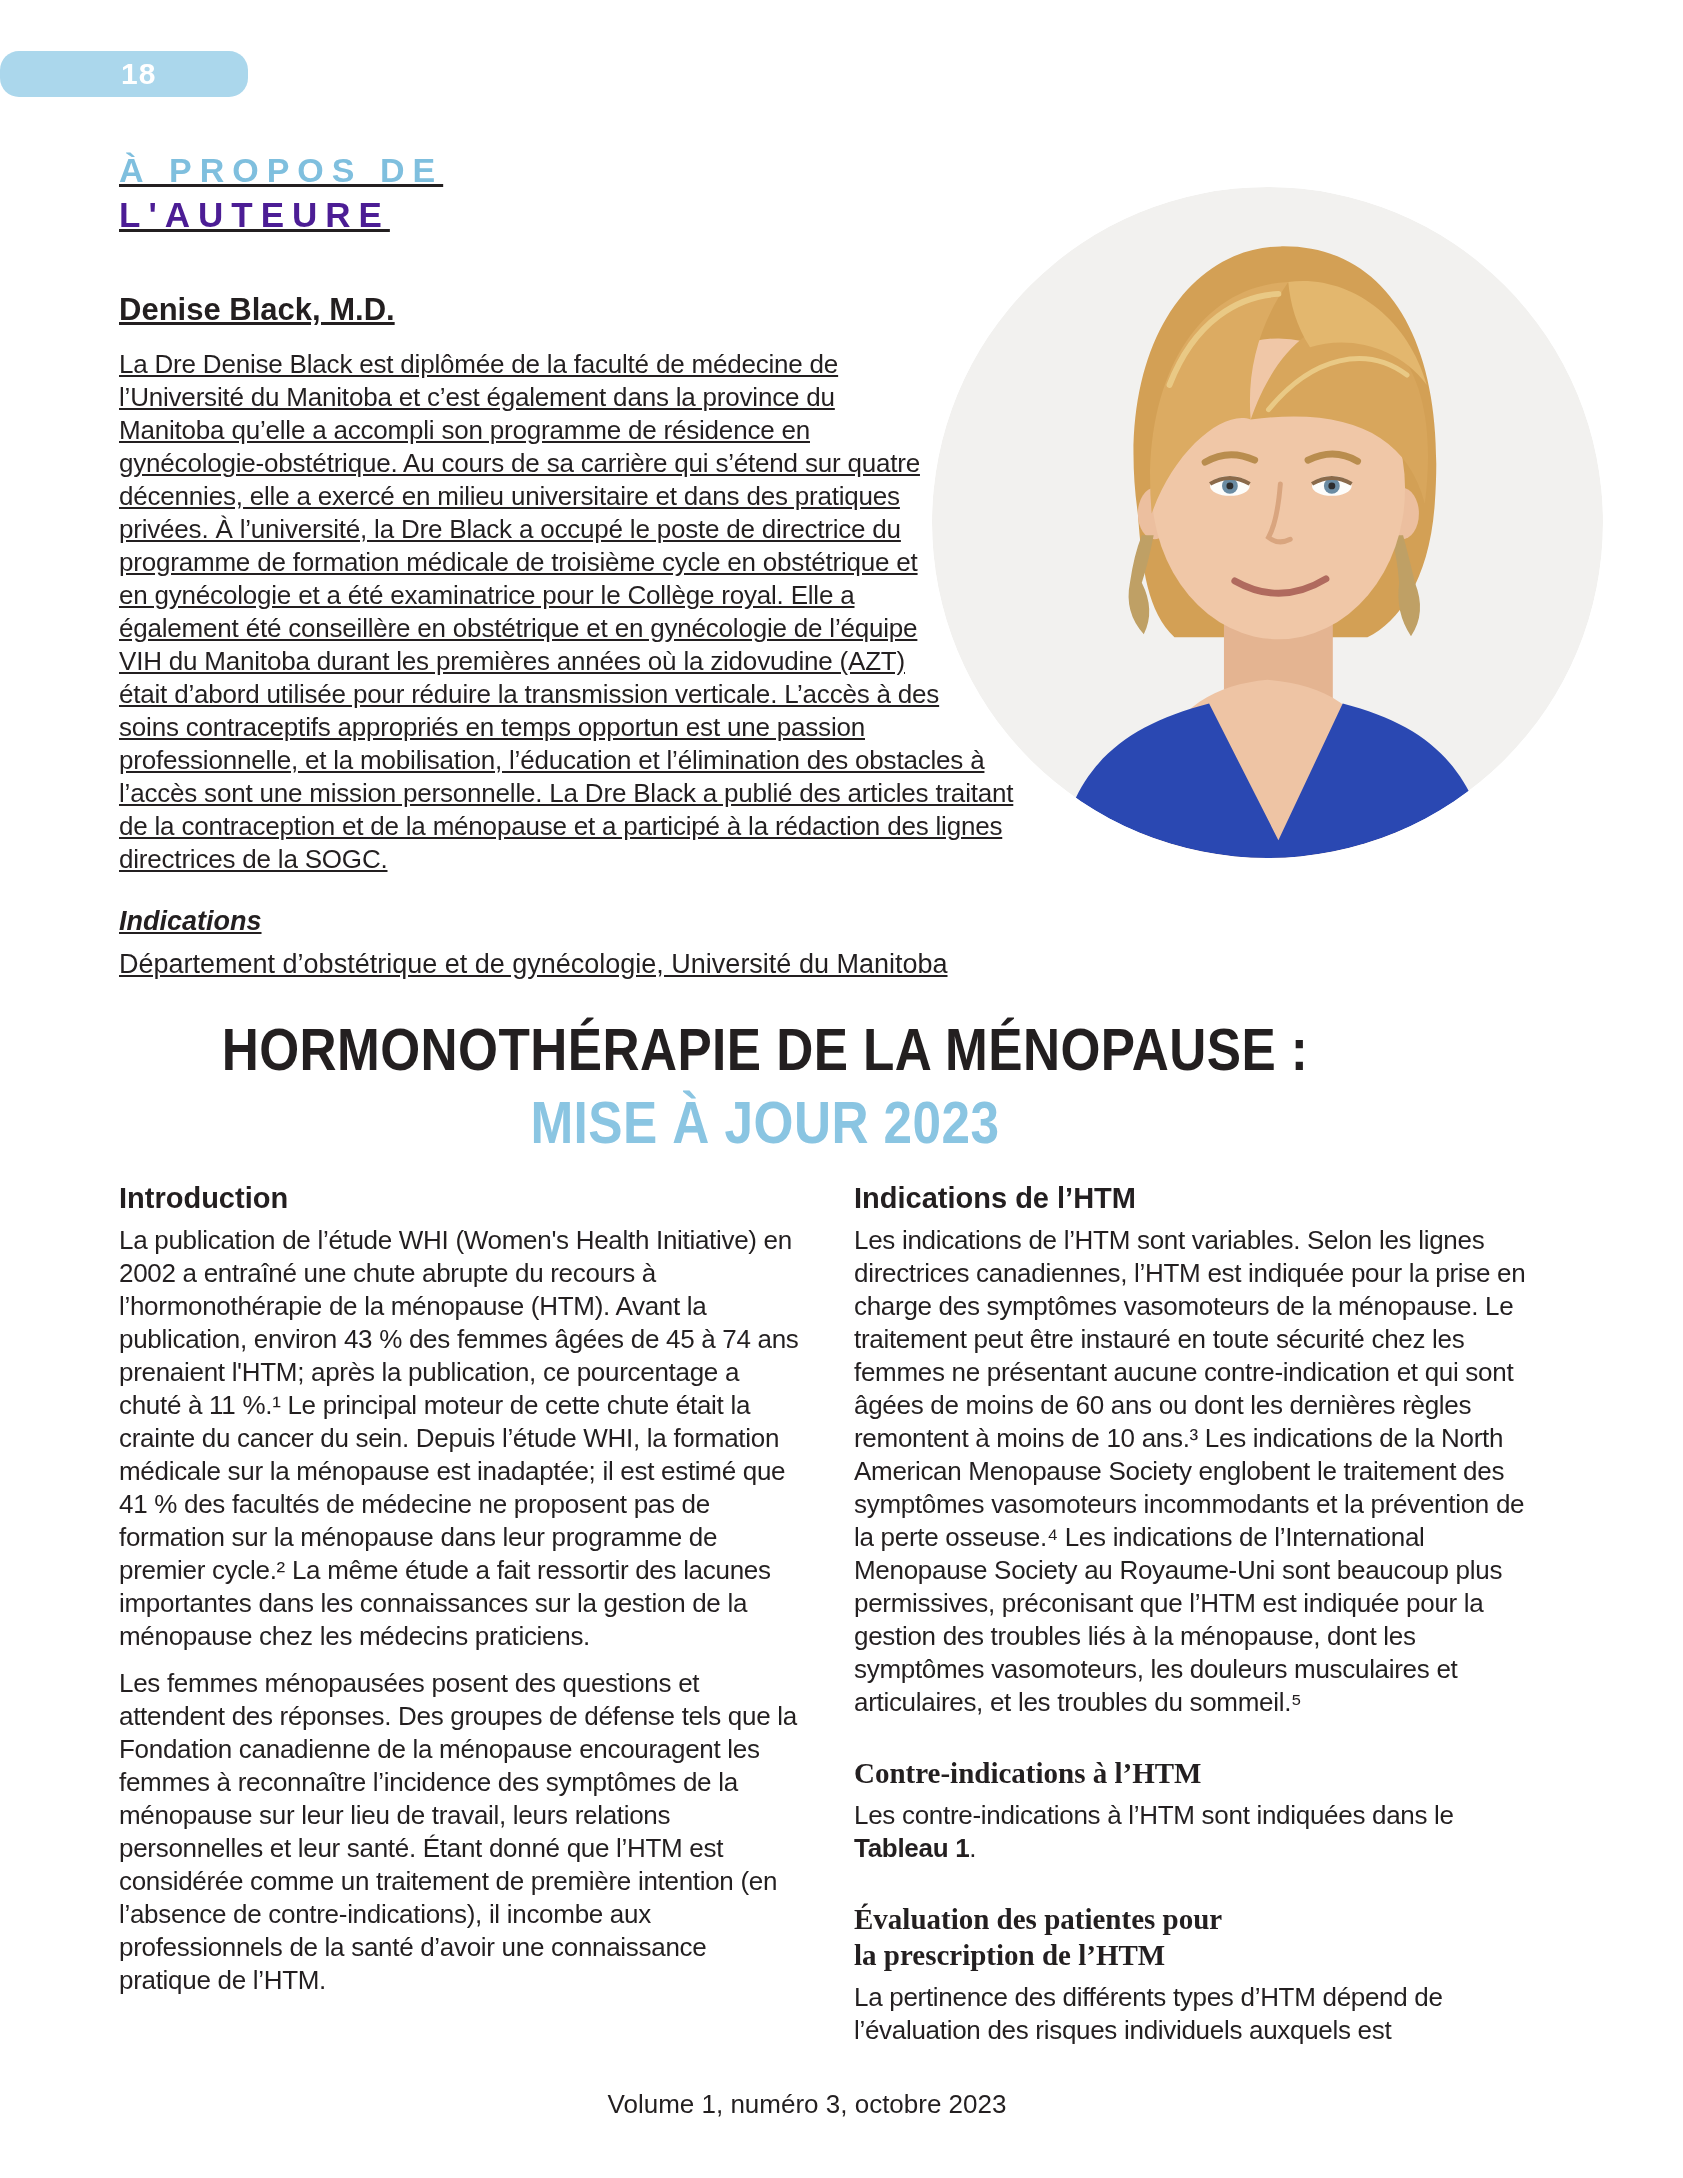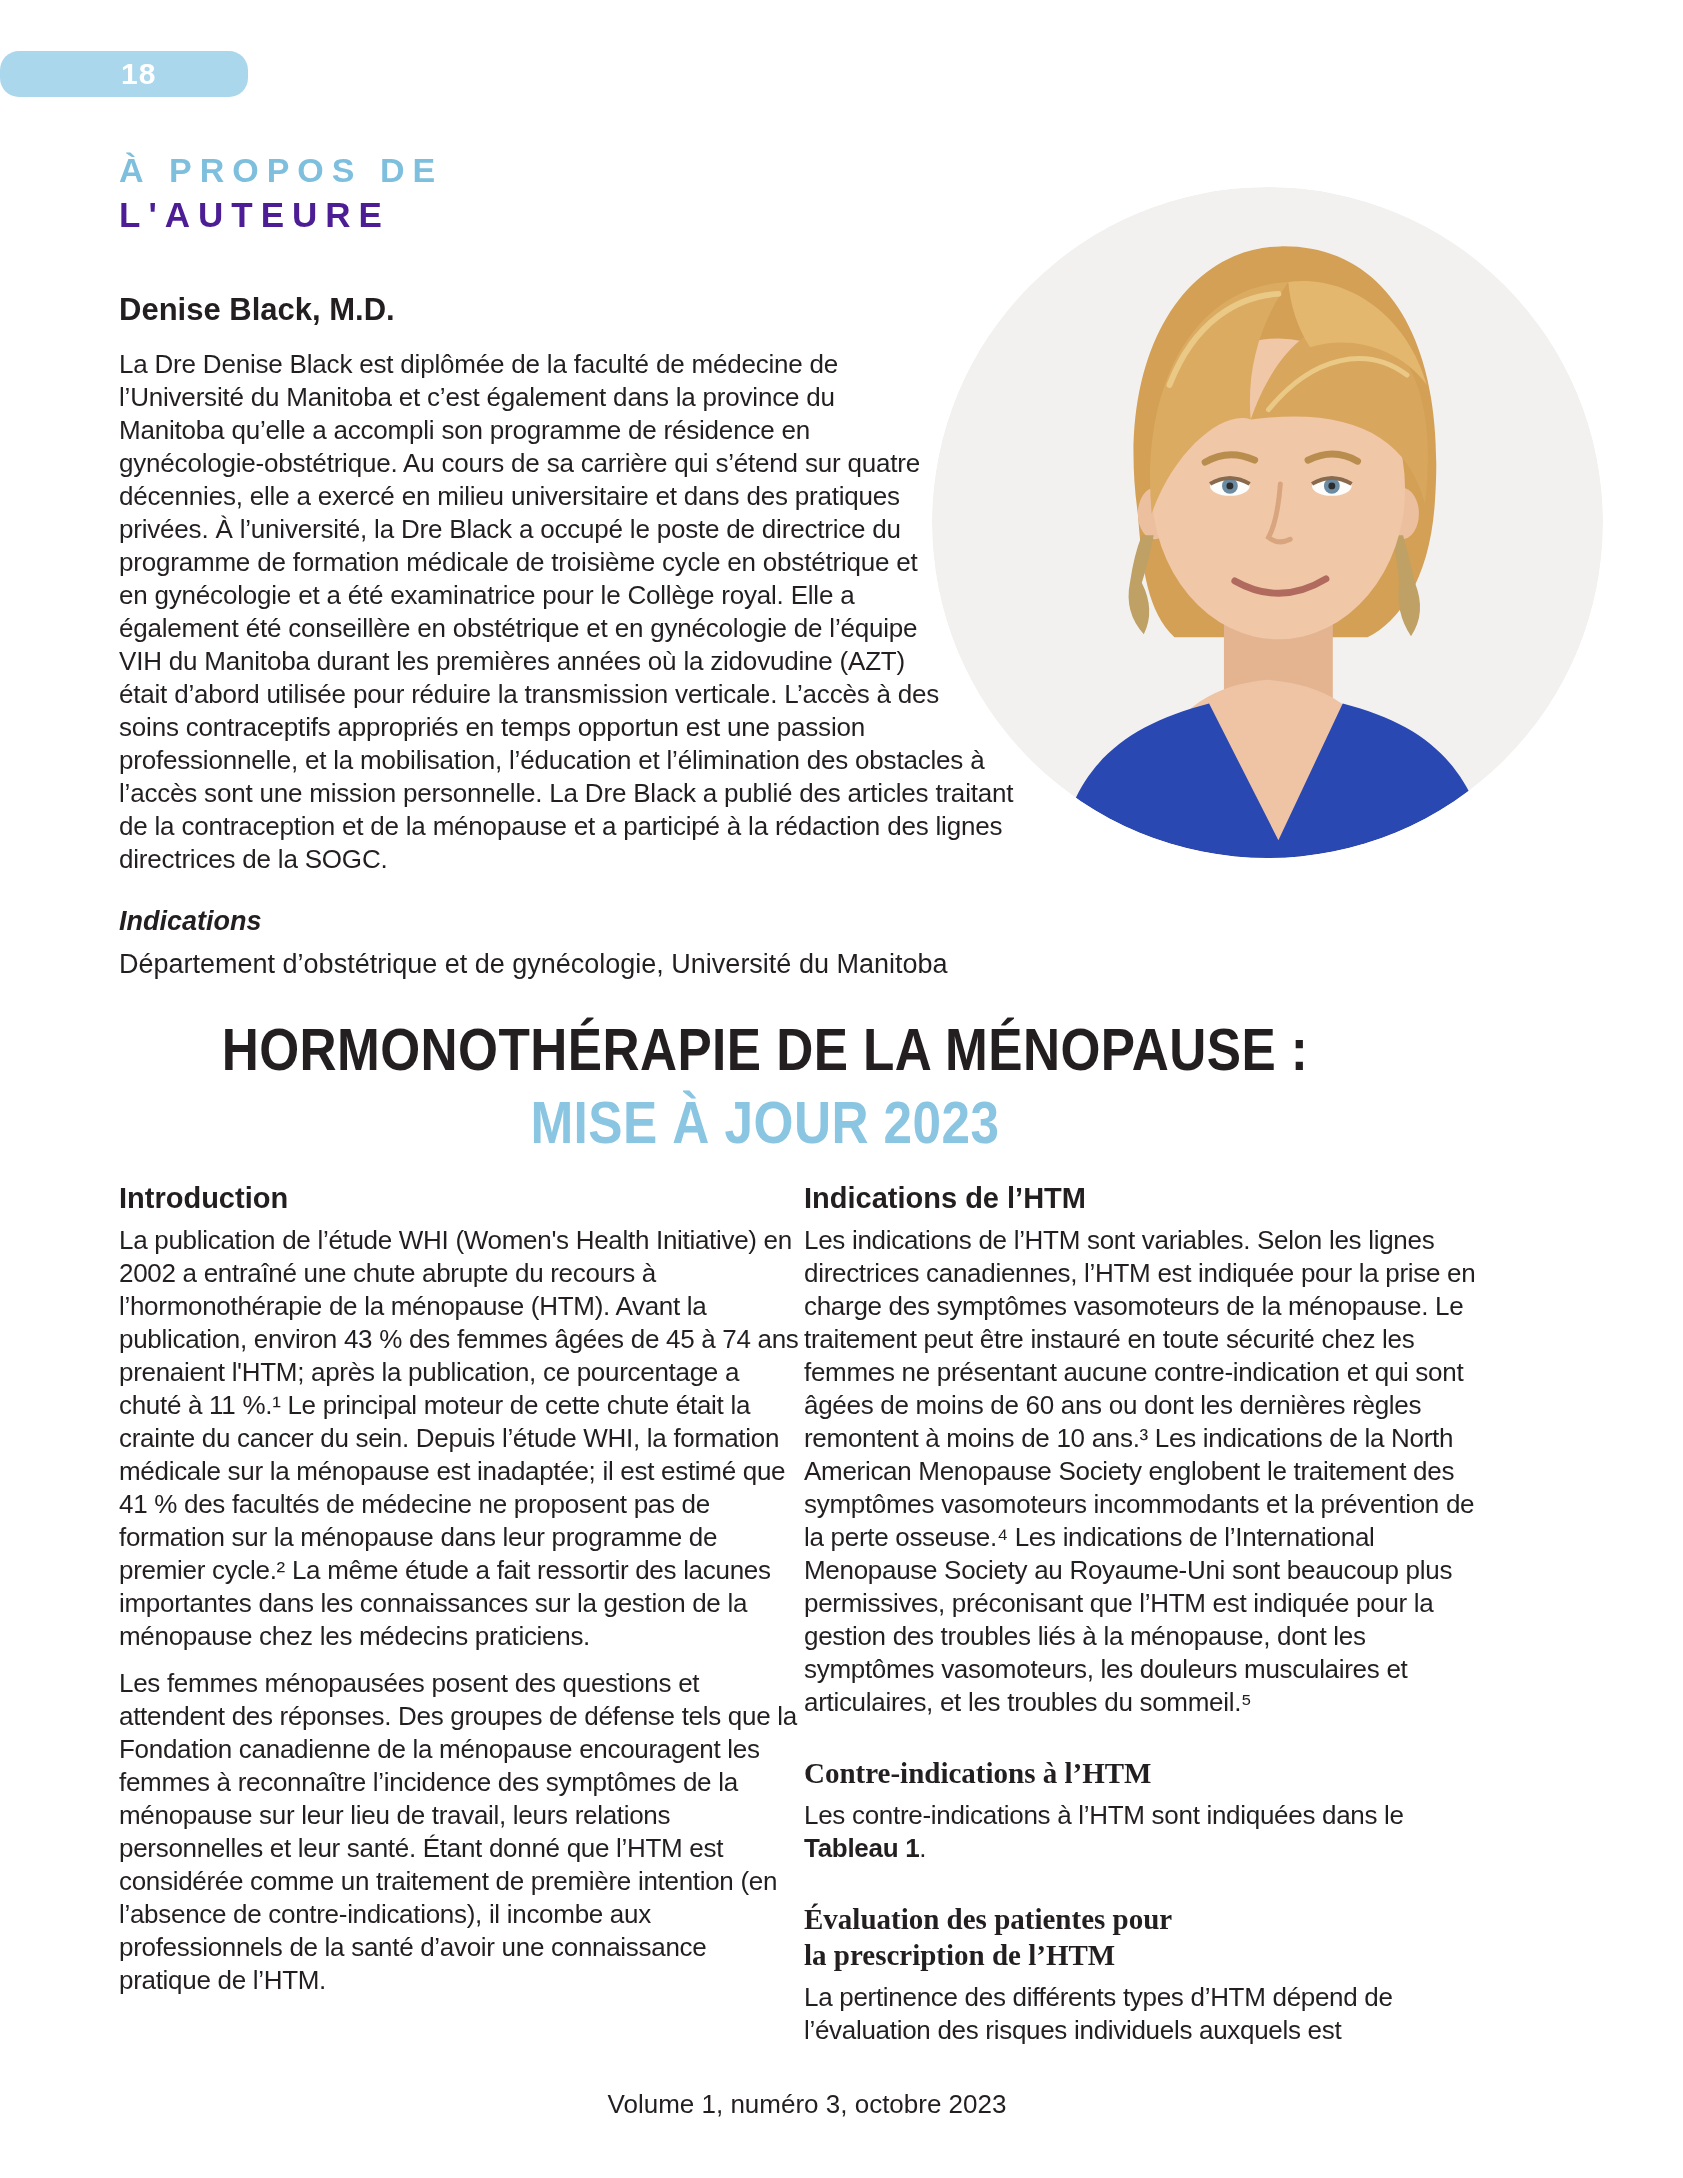--- a/index.html
+++ b/index.html
@@ -17,21 +17,21 @@
     width:248px;height:46px;
     display:flex;align-items:center;border-radius:19px;
   }
   .pagebar .num{
     margin-left:121px;
     font-size:30px;font-weight:700;color:#ffffff;
     letter-spacing:1px;
   }
   
   .about-wrap{
-    position:absolute;top:149px;left:119px;right:40px;
+    position:absolute;top:149px;left:119px;right:40px;text-decoration:underline;
   }
   .photo-float{
     float:right;
     width:671px;height:671px;
     margin:38px 40px 26px 0;
     border-radius:50%;
     overflow:hidden;
     shape-outside:circle(50%) border-box;
     shape-margin:20px;
   }
@@ -69,21 +69,21 @@
   .title-line{
     font-size:59px;font-weight:700;
     letter-spacing:0.5px;line-height:65px;
     transform:scaleX(0.87);transform-origin:left center;
     white-space:nowrap;
   }
   .title-line.blue{margin-top:8px;}
   
   .columns{
     position:absolute;top:1180px;left:119px;
-    display:flex;
+    display:flex;gap:50px;
   }
   .col{width:685px;}
   .col h3{
     margin:0 0 8px 0;
     font-size:29px;font-weight:700;line-height:36px;
   }
   .col h3.spaced{margin-top:36px;font-family:Liberation Serif, serif;}
   .col p{
     margin:0 0 14px 0;
     font-size:26px;line-height:33px;

